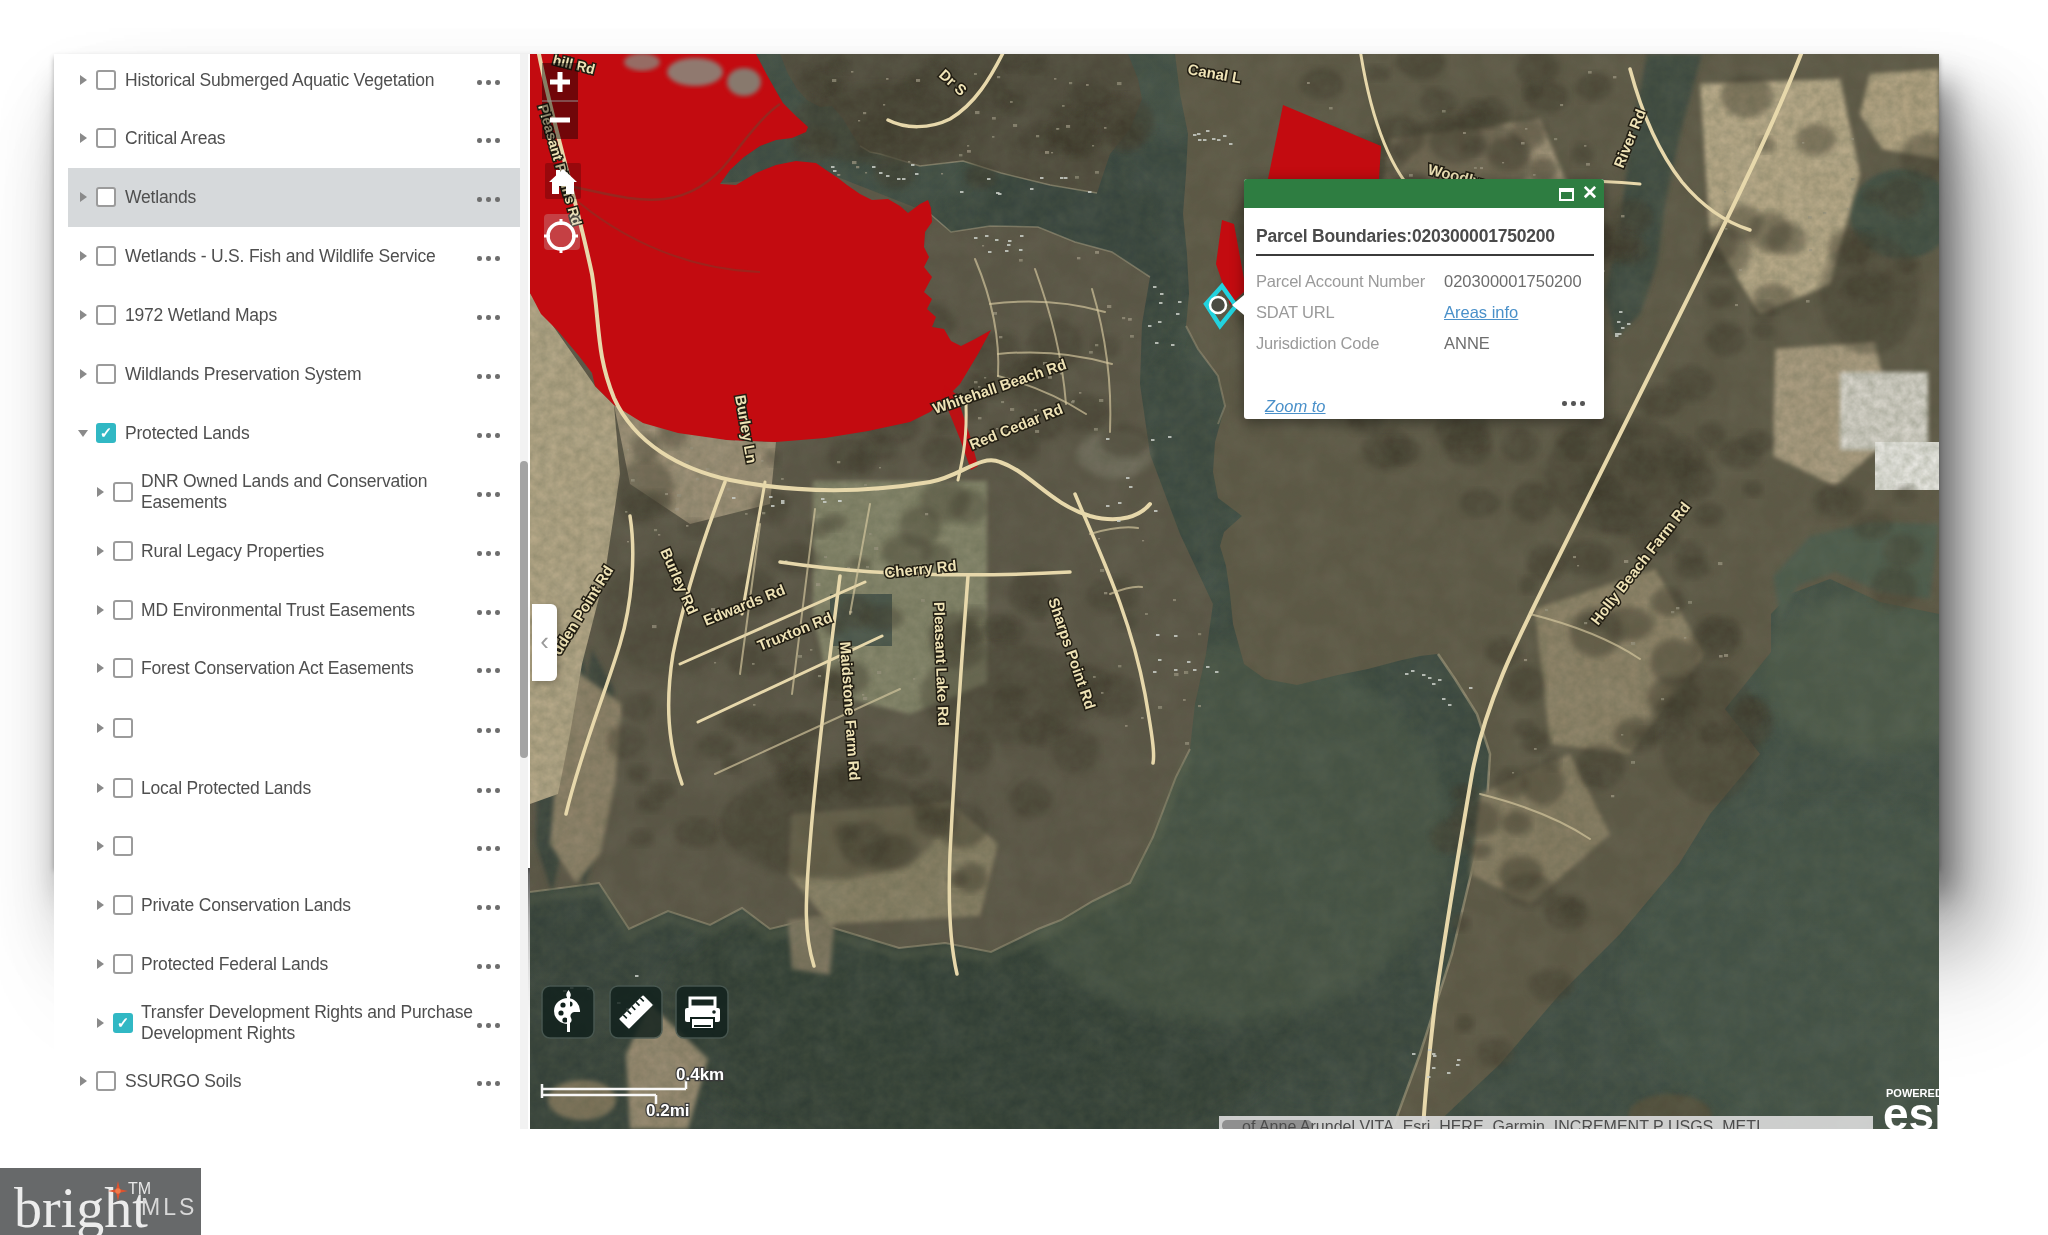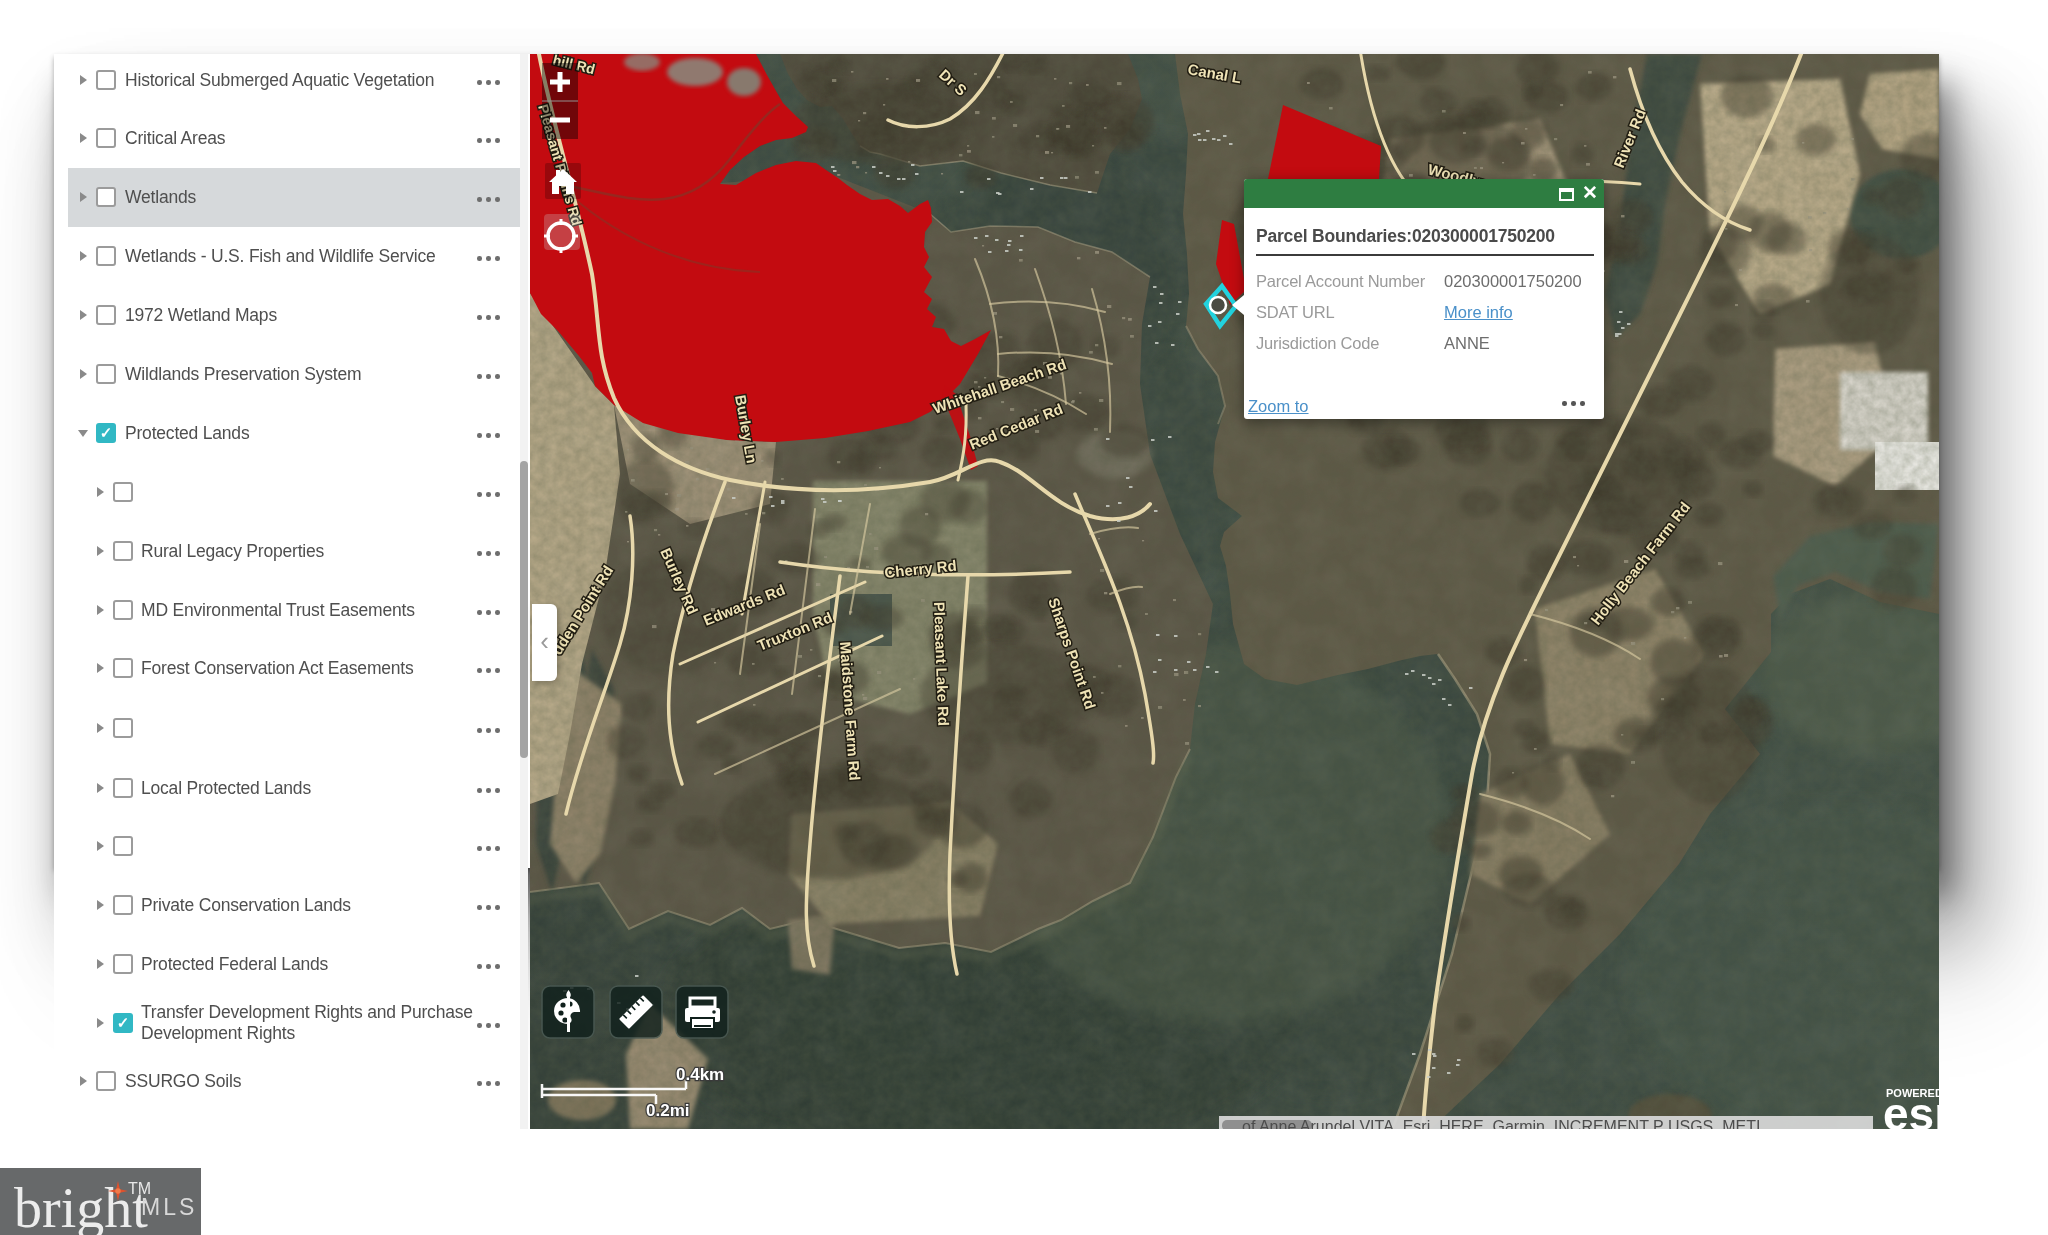--- a/index.html
+++ b/index.html
@@ -29,21 +29,21 @@
     font-size:26px; line-height:74px; text-align:center; }
   #map { position:absolute; left:476px; top:0; width:1409px; height:1075px; overflow:hidden; background:#44524a; }
   #popup { position:absolute; left:1190px; top:125px; width:360px; height:240px; background:#fff;
            border-radius:3px; box-shadow:0 3px 14px rgba(0,0,0,0.4); }
   #popup .hdr { position:absolute; left:0; top:0; width:360px; height:29px; background:#2e7d41; border-radius:3px 3px 0 0; }
   #popup .ttl { position:absolute; left:12px; top:47px; font-size:17.5px; font-weight:bold; color:#4a4a4a; letter-spacing:-0.2px; }
   #popup .sep { position:absolute; left:12px; top:75px; width:338px; height:2px; background:#3b3b3b; }
   #popup .fl  { position:absolute; left:12px; font-size:16.5px; color:#9a9a9a; letter-spacing:-0.2px; }
   #popup .fv  { position:absolute; left:200px; font-size:16.5px; color:#6d6d6d; }
   #popup a.lnk { font-size:16.5px; color:#4a90c9; text-decoration:underline; }
-  #popup .zoom { position:absolute; left:4px; top:218px; }
+  #popup .zoom { position:absolute; left:21px; top:218px;font-style:italic; }
   #popup .pdots { position:absolute; left:318px; top:222px; width:26px; height:5px; }
   #popup .pdots i { position:absolute; top:0; width:4.5px; height:4.5px; border-radius:50%; background:#555; }
   #popup .ptr { position:absolute; left:-12px; top:116px; width:0; height:0;
     border-top:10px solid transparent; border-bottom:10px solid transparent; border-right:12px solid #fff; }
   #pmax { position:absolute; left:315px; top:9px; width:15px; height:13px; border:2px solid #fff; border-top:4px solid #fff; }
   #pclose { position:absolute; left:338px; top:6px; width:16px; height:16px; color:#fff; font-size:19px; font-weight:bold; line-height:16px; }
   #brand { position:absolute; left:0; top:1168px; width:201px; height:67px; background:#67696a; }
   #brand .b1 { position:absolute; left:14px; top:8px; font-family:"Liberation Serif", serif; font-size:56px; color:#ececec; }
   #brand .tm { position:absolute; left:128px; top:12px; font-size:16px; color:#e8e8e8; }
   #brand .mls { position:absolute; left:141px; top:26px; font-size:23px; color:#d8d8d8; letter-spacing:3px; }
@@ -105,20 +105,21 @@
 <div class="expd" style="left:24px;top:376px"></div>
 <div class="cbc" style="left:42px;top:369px">✓</div>
 <div class="lbl" style="left:71px;top:369px">Protected Lands</div>
 <div class="dots" style="top:379px">
         <i style="left:0"></i>
         <i style="left:9px"></i>
         <i style="left:18px"></i>
       </div>
 <div class="exp" style="left:43px;top:433px"></div>
 <div class="cb" style="left:59px;top:428px"></div>
+<div class="lbl" style="left:87px;top:417px">DNR Owned Lands and Conservation<br>Easements</div>
 <div class="dots" style="top:438px">
         <i style="left:0"></i>
         <i style="left:9px"></i>
         <i style="left:18px"></i>
       </div>
 <div class="exp" style="left:43px;top:492px"></div>
 <div class="cb" style="left:59px;top:487px"></div>
 <div class="lbl" style="left:87px;top:487px">Rural Legacy Properties</div>
 <div class="dots" style="top:497px">
         <i style="left:0"></i>
@@ -1023,21 +1024,21 @@
 
   <div id="popup">
     <div class="hdr"></div>
     <div id="pmax"></div>
     <div id="pclose">✕</div>
     <div class="ttl">Parcel Boundaries:020300001750200</div>
     <div class="sep"></div>
     <div class="fl" style="top:93px">Parcel Account Number</div>
       <div class="fv" style="top:93px">020300001750200</div>
     <div class="fl" style="top:124px">SDAT URL</div>
-      <div class="fv" style="top:124px"><a class="lnk">More info</a></div>
+      <div class="fv" style="top:124px"><a class="lnk">Areas info</a></div>
     <div class="fl" style="top:155px">Jurisdiction Code</div>
       <div class="fv" style="top:155px">ANNE</div>
     <div class="zoom"><a class="lnk">Zoom to</a></div>
     <div class="pdots">
         <i style="left:0"></i>
         <i style="left:9px"></i>
         <i style="left:18px"></i>
       </div>
     <div class="ptr"></div>
   </div>

